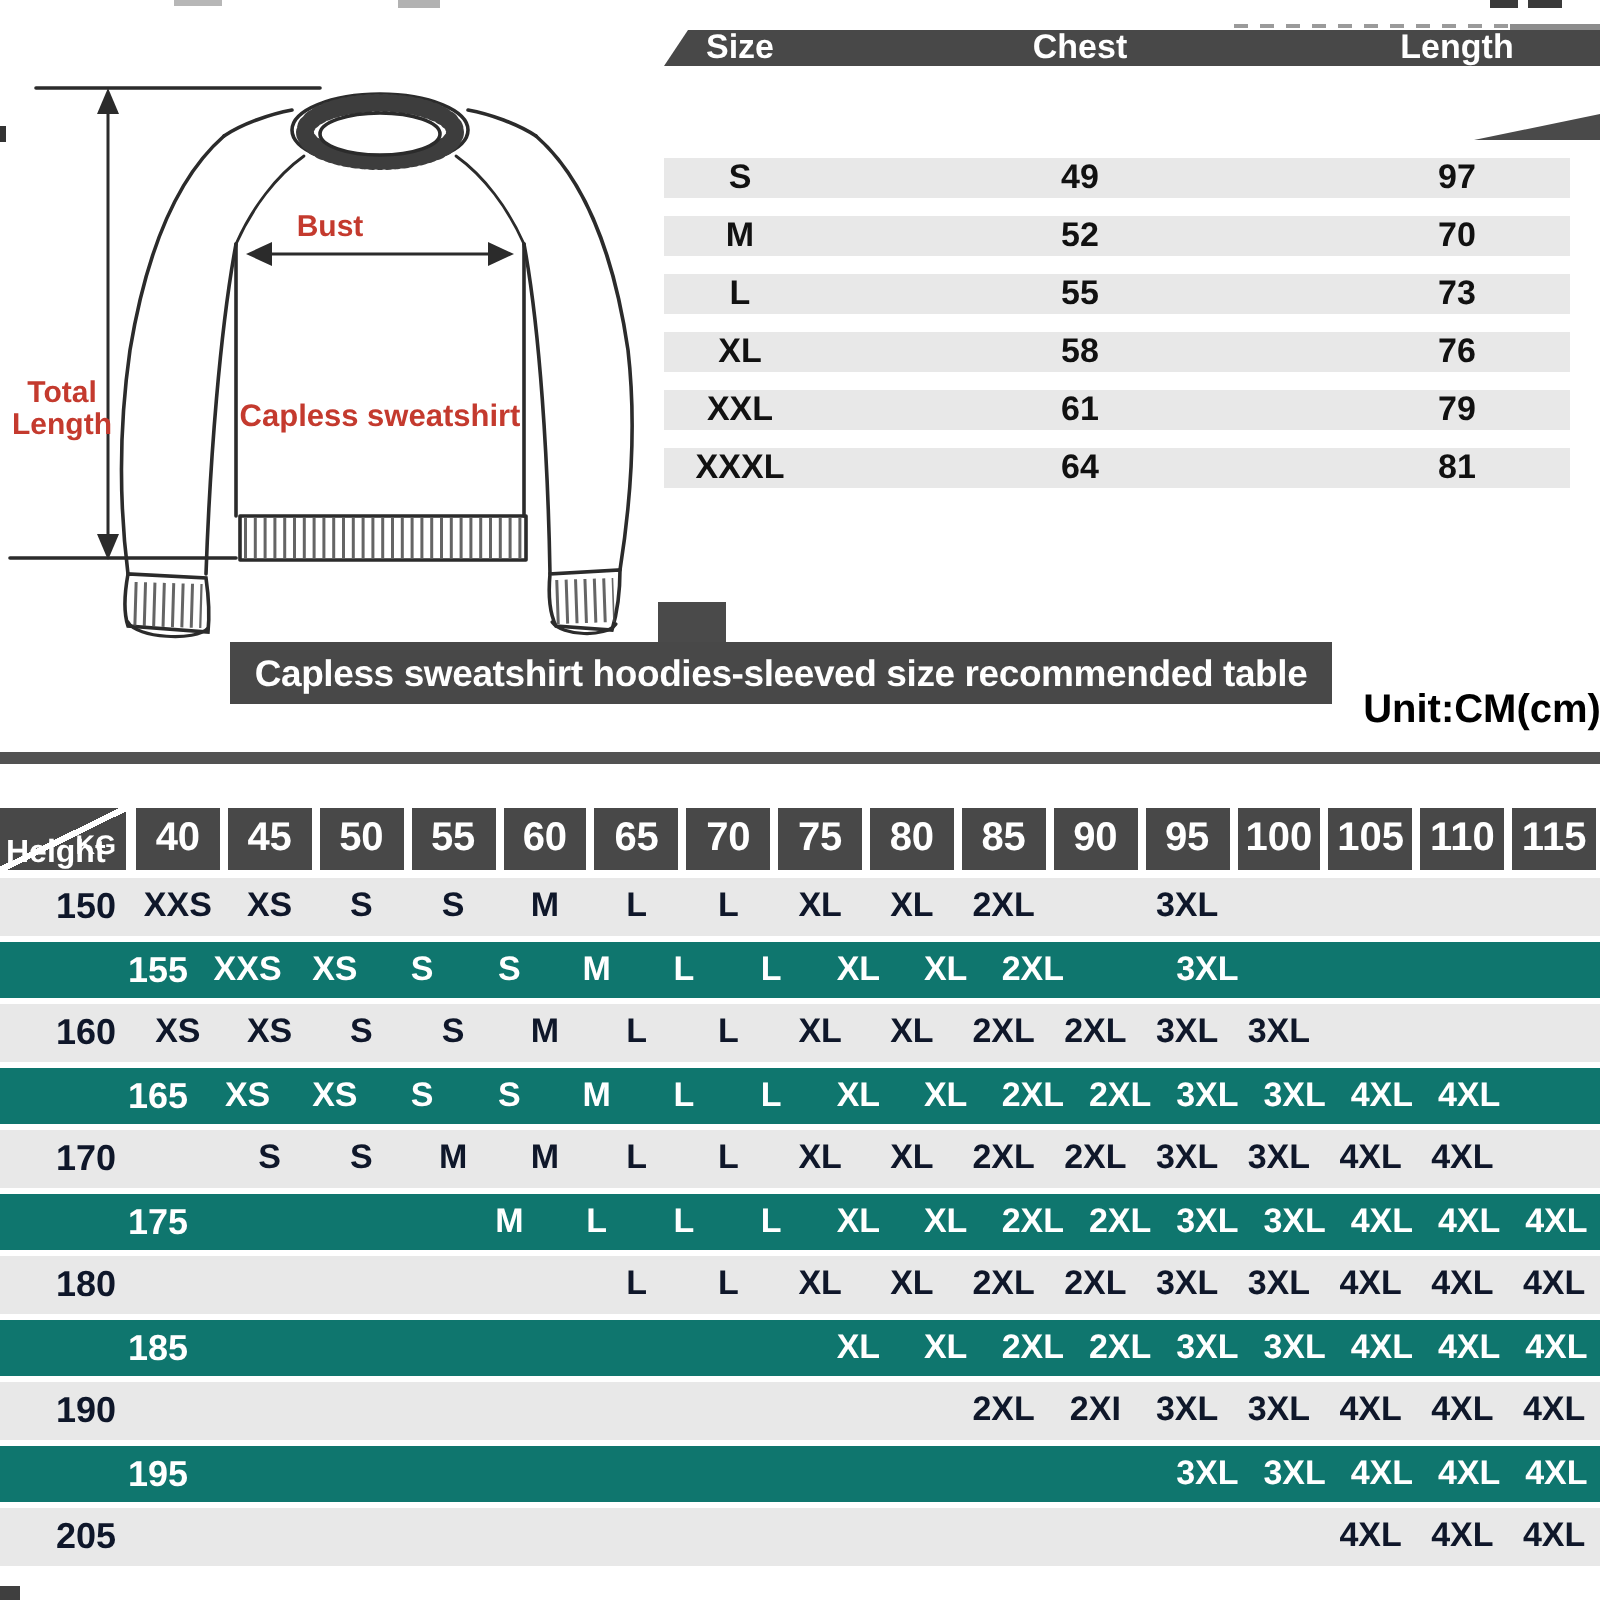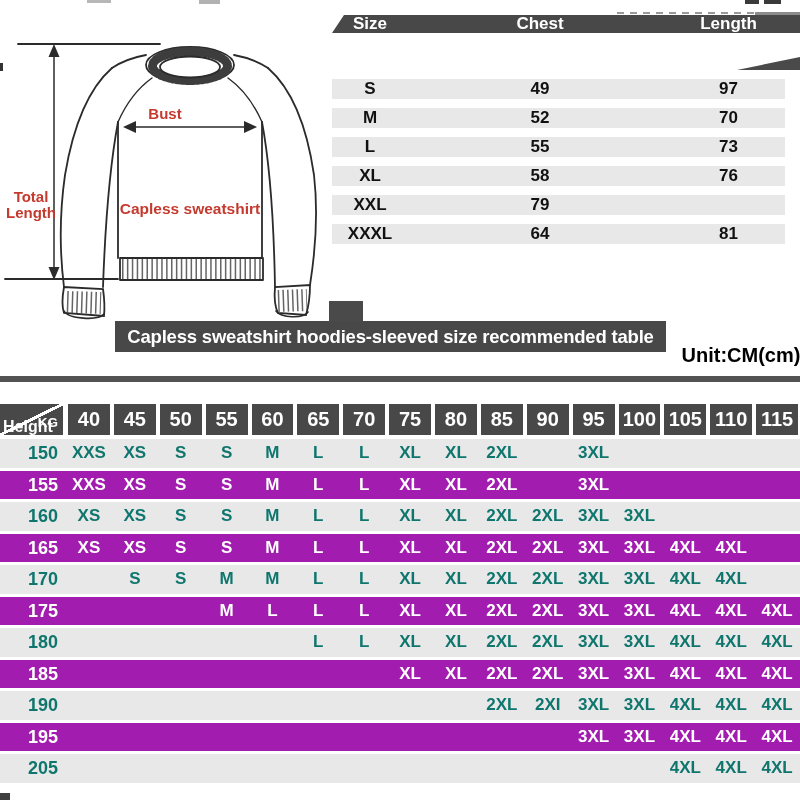--- a/index.html
+++ b/index.html
@@ -50,22 +50,22 @@
   .hw-header{height:31px;}
   .hw-hcell{box-sizing:border-box;background:#484848;color:#fff;font-size:20px;line-height:31px;
             border-left:2px solid #fff;border-right:2px solid #fff;}
   .hw-corner{position:relative;box-sizing:border-box;border-right:3px solid #fff;color:#fff;
      background:linear-gradient(to bottom right,#484848 calc(50% - 1.5px),#fff calc(50% - 1.5px),
                 #fff calc(50% + 1.5px),#484848 calc(50% + 1.5px));}
   .hw-corner .kg{position:absolute;top:12px;right:5px;font-size:13.5px;line-height:14px;}
   .hw-corner .height{position:absolute;bottom:1px;left:3px;font-size:16px;line-height:14px;}
   .hw-rows{margin-top:4px;}
   .hw-row{height:28.5px;line-height:28.5px;font-size:17px;border-bottom:3px solid #fff;}
-  .hw-row.light{background:#e8e8e8;color:#0f766e;}
-  .hw-row.dark{background:#a21caf;color:#fff;}
+  .hw-row.light{background:#e8e8e8;color:#0f172a;}
+  .hw-row.dark{background:#0f766e;color:#fff;padding-left:36px;}
   .hw-label{font-size:18px;text-align:center;padding-left:20px;}
 </style>
 </head>
 <body>
 
 <div class="page">
 
   <div class="art art-a"></div>
   <div class="art art-b"></div>
   <div class="art art-c"></div>
@@ -150,20 +150,21 @@
           <div class="st-cell">55</div>
           <div class="st-cell">73</div>
         </div>
         <div class="st-grid st-row">
           <div class="st-cell">XL</div>
           <div class="st-cell">58</div>
           <div class="st-cell">76</div>
         </div>
         <div class="st-grid st-row">
           <div class="st-cell">XXL</div>
+          <div class="st-cell">61</div>
           <div class="st-cell">79</div>
         </div>
         <div class="st-grid st-row">
           <div class="st-cell">XXXL</div>
           <div class="st-cell">64</div>
           <div class="st-cell">81</div>
         </div>
       </div>
   </div>
 

